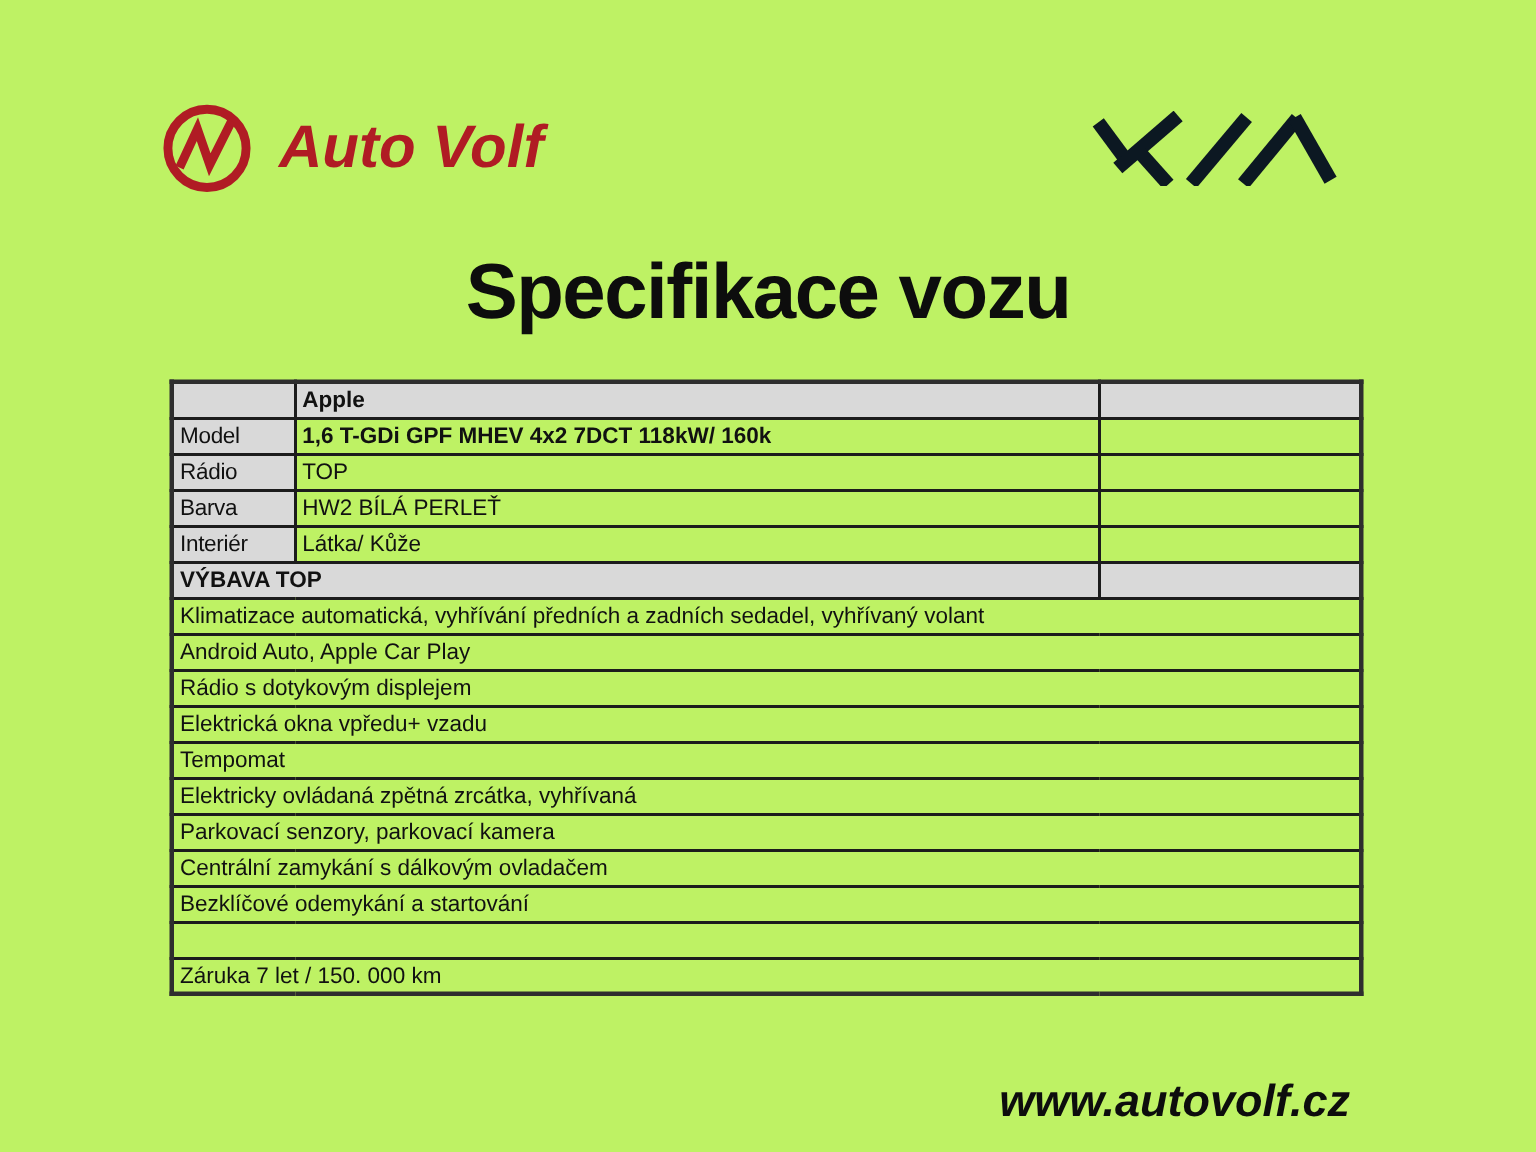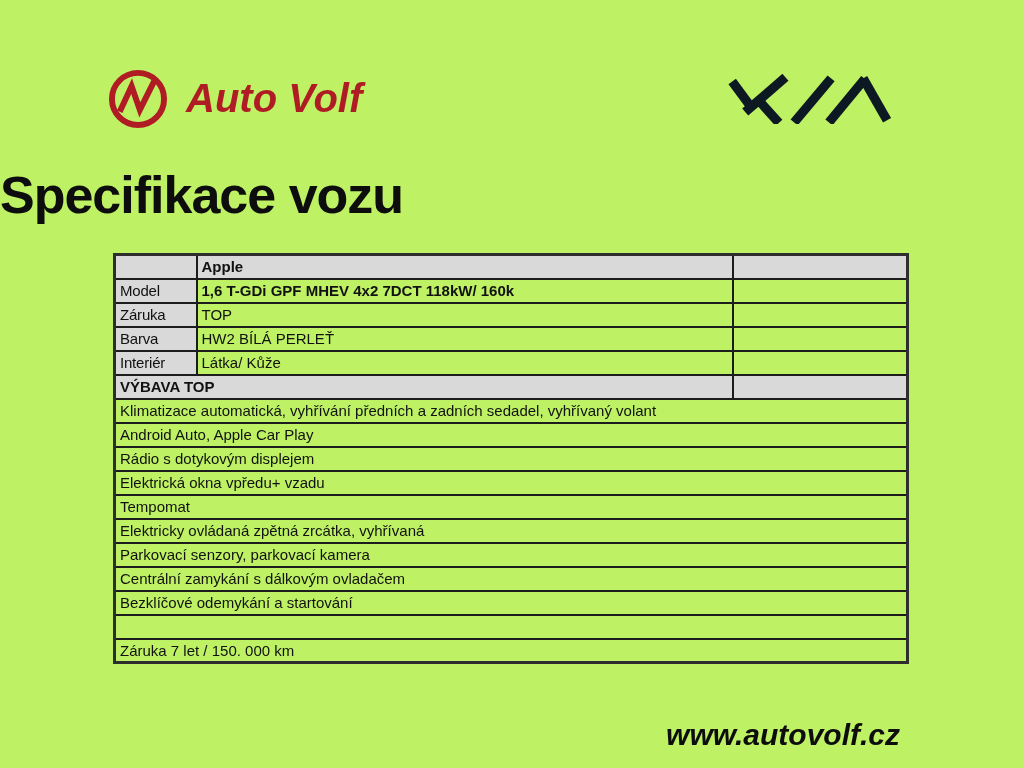--- a/index.html
+++ b/index.html
@@ -24,21 +24,21 @@
   .brand-text{
     font-size:40px;font-weight:bold;font-style:italic;
     color:var(--brand-red);letter-spacing:0px;white-space:nowrap;
   }
   .kia{position:absolute;left:704px;top:74px;width:202px;height:50px;}
   .kia path{stroke:var(--kia-navy);fill:none;}
 
   
   h1.title{
     position:absolute;left:0;top:166px;width:1024px;margin:0;
-    font-size:52px;font-weight:bold;color:#0d0d0d;
+    text-align:center;font-size:52px;font-weight:bold;color:#0d0d0d;
     letter-spacing:-1px;line-height:1.15;
   }
 
   
   table.spec{
     position:absolute;left:113px;top:253px;width:793px;
     border-collapse:collapse;table-layout:fixed;
     border:3px solid #2e2e2e;
   }
   table.spec td{
@@ -97,21 +97,21 @@
       <td class="g popis">Apple</td>
       <td class="g"></td>
     </tr>
 
     <tr>
       <td class="g lbl">Model</td>
       <td class="bold">1,6 T-GDi GPF MHEV 4x2 7DCT 118kW/ 160k</td>
       <td></td>
     </tr>
     <tr>
-      <td class="g lbl">Záruka</td>
+      <td class="g lbl">Rádio</td>
       <td>TOP</td>
       <td></td>
     </tr>
     <tr>
       <td class="g lbl">Barva</td>
       <td>HW2 BÍLÁ PERLEŤ</td>
       <td></td>
     </tr>
     <tr>
       <td class="g lbl">Interiér</td>

